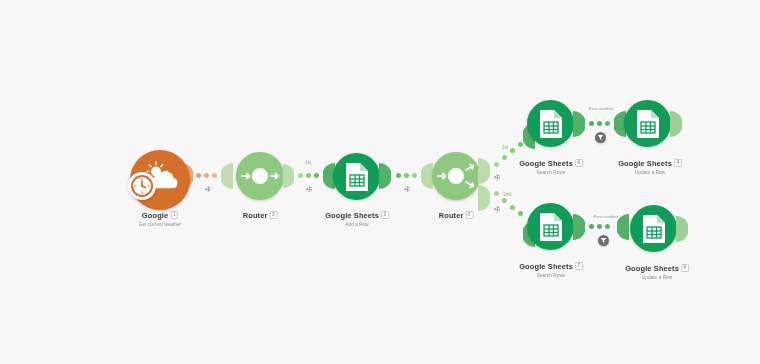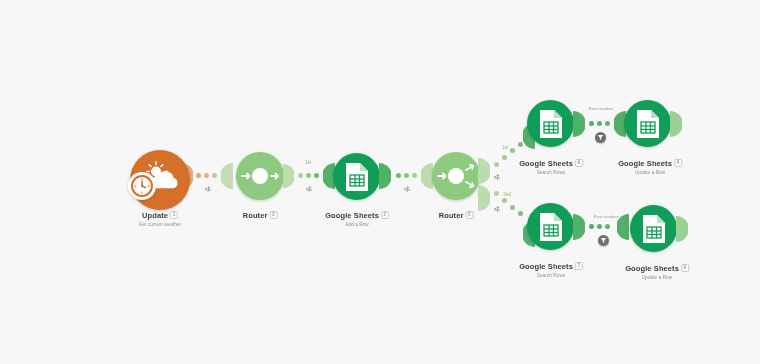--- a/index.html
+++ b/index.html
@@ -142,21 +142,21 @@
           <line x1="4.5" y1="12" x2="6" y2="12"></line>
           <line x1="18" y1="12" x2="19.5" y2="12"></line>
         </g>
         <line x1="12" y1="12" x2="12" y2="7.5" stroke="#d4702a" stroke-width="1.6" stroke-linecap="round"></line>
         <line x1="12" y1="12" x2="15.5" y2="13.5" stroke="#d4702a" stroke-width="1.6" stroke-linecap="round"></line>
         <circle cx="12" cy="12" r="1.2" fill="#d4702a"></circle>
       </svg>
     </div>
     <div class="node-label" style="left:160px;top:211px;">
       <div class="node-title">
-        <span>Update</span><span class="badge">1</span>
+        <span>Google</span><span class="badge">1</span>
       </div>
       <div class="node-sub">Get current weather</div>
     </div>
   </div>
 
   <div class="node">
     <div class="bubble" style="left:236px;top:152px;width:48px;height:48px;background:#8dc97e;">
       <svg width="44" height="44" viewBox="0 0 44 44">
         <circle cx="22" cy="22" r="8" fill="#ffffff"></circle>
         <g stroke="#ffffff" stroke-width="1.8" stroke-linecap="round" fill="none">

